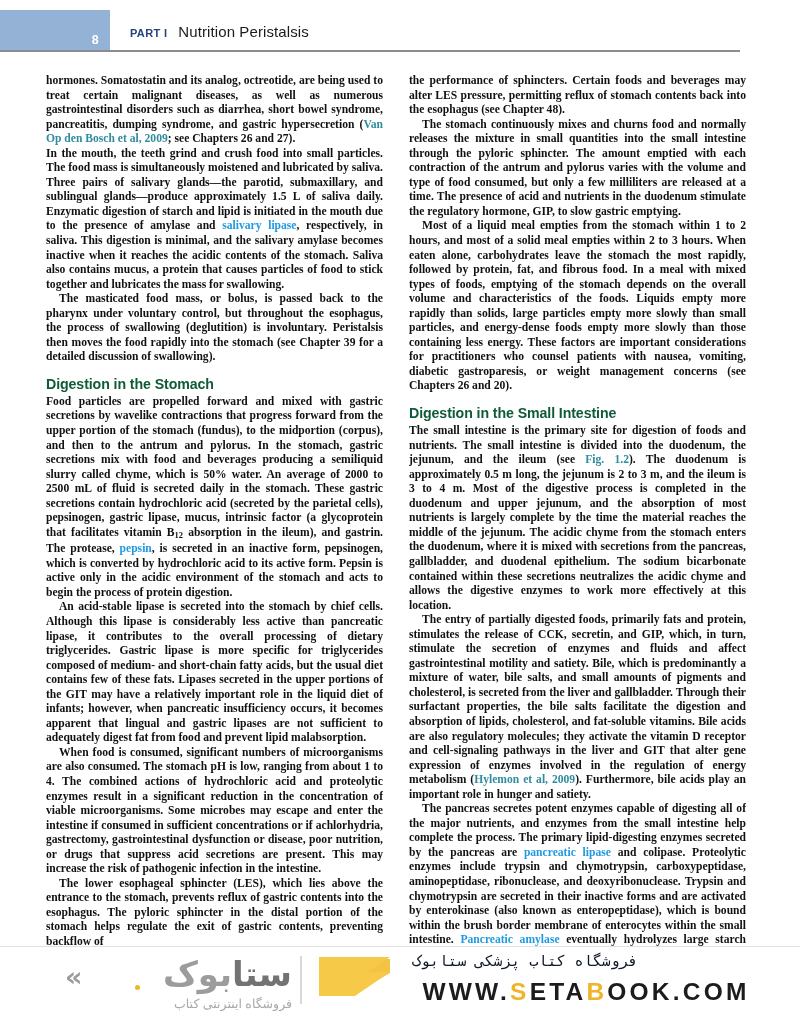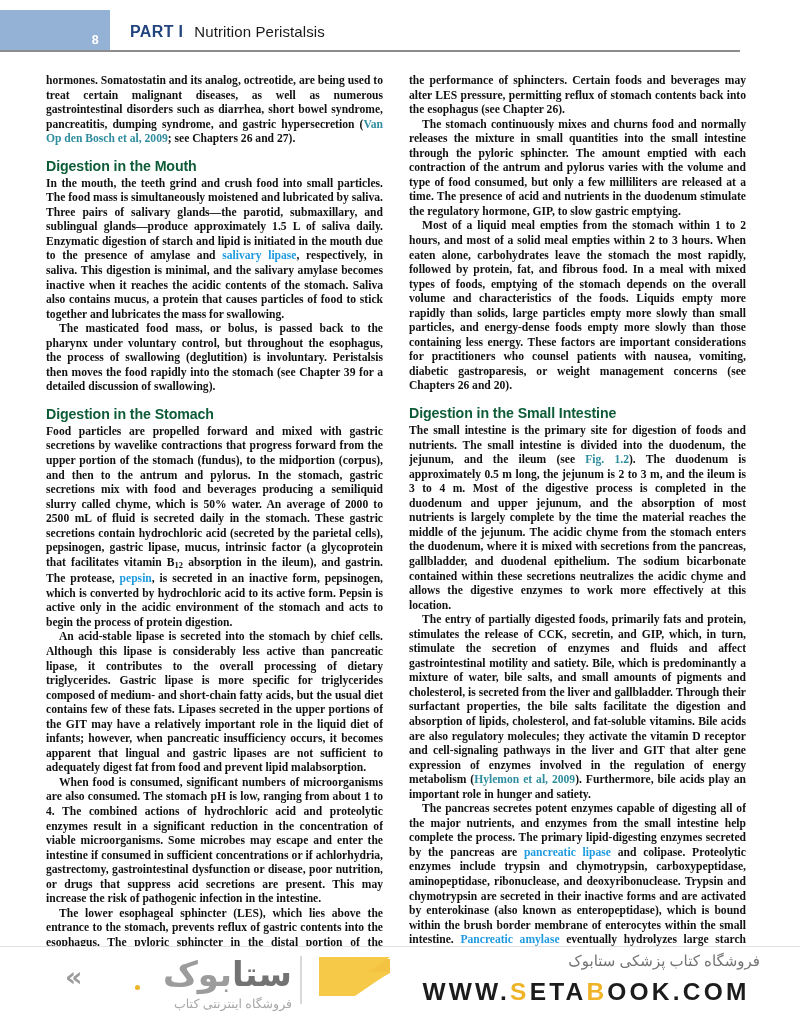--- a/index.html
+++ b/index.html
@@ -43,21 +43,21 @@
     letter-spacing: .2px;
   }
   #head-text {
     position: absolute;
     left: 130px;
     top: 23px;
     white-space: nowrap;
   }
   #part-label {
     font-family: "Liberation Sans", sans-serif;
-    font-size: 16px;
+    font-size: 11px;
     font-weight: bold;
     color: #23447e;
     letter-spacing: .35px;
     vertical-align: baseline;
     text-align: center;
   }
   #head-title {
     font-family: "Liberation Sans", sans-serif;
     font-size: 15px;
     color: #1a1a1a;
@@ -223,25 +223,25 @@
     left: 412px;
     top: 6px;
     width: 348px;
     height: 64px;
   }
   #site-persian {
     position: absolute;
     left: 0;
     top: 0;
     width: 348px;
-    text-align: right;
+    text-align: left;
     direction: rtl;
-    font-family: Liberation Sans, sans-serif;
+    font-family: Liberation Mono, monospace;
     font-size: 15px;
-    color: #737373;
+    color: #0f172a;
     white-space: nowrap;
   }
   #site-url {
     position: absolute;
     left: 0;
     top: 26px;
     width: 348px;
     text-align: center;
     font-family: "Liberation Sans", sans-serif;
     font-size: 24.5px;
@@ -261,31 +261,30 @@
   </div>
   <div id="head-text">
     <span id="part-label">PART I</span><span id="head-title">Nutrition Peristalsis</span>
   </div>
   <div id="head-rule"></div>
 </div>
 
 <div id="body-area">
   <div class="column" id="col-left">
       <p class="para">hormones. Somatostatin and its analog, octreotide, are being used to treat certain malignant diseases, as well as numerous gastrointestinal disorders such as diarrhea, short bowel syndrome, pancreatitis, dumping syndrome, and gastric hypersecretion (<span class="xref">Van Op den Bosch et al, 2009</span>; see Chapters 26 and 27).</p>
-      <h2 class="sechead">Digestion in the Mouth</h2>
       <p class="para">In the mouth, the teeth grind and crush food into small particles. The food mass is simultaneously moistened and lubricated by saliva. Three pairs of salivary glands—the parotid, submaxillary, and sublingual glands—produce approximately 1.5 L of saliva daily. Enzymatic digestion of starch and lipid is initiated in the mouth due to the presence of amylase and <span class="termlink">salivary lipase</span>, respectively, in saliva. This digestion is minimal, and the salivary amylase becomes inactive when it reaches the acidic contents of the stomach. Saliva also contains mucus, a protein that causes particles of food to stick together and lubricates the mass for swallowing.</p>
       <p class="para indent">The masticated food mass, or bolus, is passed back to the pharynx under voluntary control, but throughout the esophagus, the process of swallowing (deglutition) is involuntary. Peristalsis then moves the food rapidly into the stomach (see Chapter 39 for a detailed discussion of swallowing).</p>
       <h2 class="sechead">Digestion in the Stomach</h2>
       <p class="para">Food particles are propelled forward and mixed with gastric secretions by wavelike contractions that progress forward from the upper portion of the stomach (fundus), to the midportion (corpus), and then to the antrum and pylorus. In the stomach, gastric secretions mix with food and beverages producing a semiliquid slurry called chyme, which is 50% water. An average of 2000 to 2500 mL of fluid is secreted daily in the stomach. These gastric secretions contain hydrochloric acid (secreted by the parietal cells), pepsinogen, gastric lipase, mucus, intrinsic factor (a glycoprotein that facilitates vitamin B<sub>12</sub> absorption in the ileum), and gastrin. The protease, <span class="termlink">pepsin</span>, is secreted in an inactive form, pepsinogen, which is converted by hydrochloric acid to its active form. Pepsin is active only in the acidic environment of the stomach and acts to begin the process of protein digestion.</p>
       <p class="para indent">An acid-stable lipase is secreted into the stomach by chief cells. Although this lipase is considerably less active than pancreatic lipase, it contributes to the overall processing of dietary triglycerides. Gastric lipase is more specific for triglycerides composed of medium- and short-chain fatty acids, but the usual diet contains few of these fats. Lipases secreted in the upper portions of the GIT may have a relatively important role in the liquid diet of infants; however, when pancreatic insufficiency occurs, it becomes apparent that lingual and gastric lipases are not sufficient to adequately digest fat from food and prevent lipid malabsorption.</p>
       <p class="para indent">When food is consumed, significant numbers of microorganisms are also consumed. The stomach pH is low, ranging from about 1 to 4. The combined actions of hydrochloric acid and proteolytic enzymes result in a significant reduction in the concentration of viable microorganisms. Some microbes may escape and enter the intestine if consumed in sufficient concentrations or if achlorhydria, gastrectomy, gastrointestinal dysfunction or disease, poor nutrition, or drugs that suppress acid secretions are present. This may increase the risk of pathogenic infection in the intestine.</p>
       <p class="para indent">The lower esophageal sphincter (LES), which lies above the entrance to the stomach, prevents reflux of gastric contents into the esophagus. The pyloric sphincter in the distal portion of the stomach helps regulate the exit of gastric contents, preventing backflow of</p>
     </div>
   <div class="column" id="col-right">
-      <p class="para">the performance of sphincters. Certain foods and beverages may alter LES pressure, permitting reflux of stomach contents back into the esophagus (see Chapter 26).</p>
+      <p class="para">the performance of sphincters. Certain foods and beverages may alter LES pressure, permitting reflux of stomach contents back into the esophagus (see Chapter 48).</p>
       <p class="para indent">The stomach continuously mixes and churns food and normally releases the mixture in small quantities into the small intestine through the pyloric sphincter. The amount emptied with each contraction of the antrum and pylorus varies with the volume and type of food consumed, but only a few milliliters are released at a time. The presence of acid and nutrients in the duodenum stimulate the regulatory hormone, GIP, to slow gastric emptying.</p>
       <p class="para indent">Most of a liquid meal empties from the stomach within 1 to 2 hours, and most of a solid meal empties within 2 to 3 hours. When eaten alone, carbohydrates leave the stomach the most rapidly, followed by protein, fat, and fibrous food. In a meal with mixed types of foods, emptying of the stomach depends on the overall volume and characteristics of the foods. Liquids empty more rapidly than solids, large particles empty more slowly than small particles, and energy-dense foods empty more slowly than those containing less energy. These factors are important considerations for practitioners who counsel patients with nausea, vomiting, diabetic gastroparesis, or weight management concerns (see Chapters 26 and 20).</p>
       <h2 class="sechead">Digestion in the Small Intestine</h2>
       <p class="para">The small intestine is the primary site for digestion of foods and nutrients. The small intestine is divided into the duodenum, the jejunum, and the ileum (see <span class="xref figlink">Fig. 1.2</span>). The duodenum is approximately 0.5 m long, the jejunum is 2 to 3 m, and the ileum is 3 to 4 m. Most of the digestive process is completed in the duodenum and upper jejunum, and the absorption of most nutrients is largely complete by the time the material reaches the middle of the jejunum. The acidic chyme from the stomach enters the duodenum, where it is mixed with secretions from the pancreas, gallbladder, and duodenal epithelium. The sodium bicarbonate contained within these secretions neutralizes the acidic chyme and allows the digestive enzymes to work more effectively at this location.</p>
       <p class="para indent">The entry of partially digested foods, primarily fats and protein, stimulates the release of CCK, secretin, and GIP, which, in turn, stimulate the secretion of enzymes and fluids and affect gastrointestinal motility and satiety. Bile, which is predominantly a mixture of water, bile salts, and small amounts of pigments and cholesterol, is secreted from the liver and gallbladder. Through their surfactant properties, the bile salts facilitate the digestion and absorption of lipids, cholesterol, and fat-soluble vitamins. Bile acids are also regulatory molecules; they activate the vitamin D receptor and cell-signaling pathways in the liver and GIT that alter gene expression of enzymes involved in the regulation of energy metabolism (<span class="xref">Hylemon et al, 2009</span>). Furthermore, bile acids play an important role in hunger and satiety.</p>
       <p class="para indent">The pancreas secretes potent enzymes capable of digesting all of the major nutrients, and enzymes from the small intestine help complete the process. The primary lipid-digesting enzymes secreted by the pancreas are <span class="termlink">pancreatic lipase</span> and colipase. Proteolytic enzymes include trypsin and chymotrypsin, carboxypeptidase, aminopeptidase, ribonuclease, and deoxyribonuclease. Trypsin and chymotrypsin are secreted in their inactive forms and are activated by enterokinase (also known as enteropeptidase), which is bound within the brush border membrane of enterocytes within the small intestine. <span class="termlink">Pancreatic amylase</span> eventually hydrolyzes large starch molecules into units of approximately two to six sugars. Disaccharidase enzymes bound in the enterocyte brush border membrane further break down the carbohydrate molecules into monosaccha-</p>
     </div>
 </div>
 
 <div id="footer">

